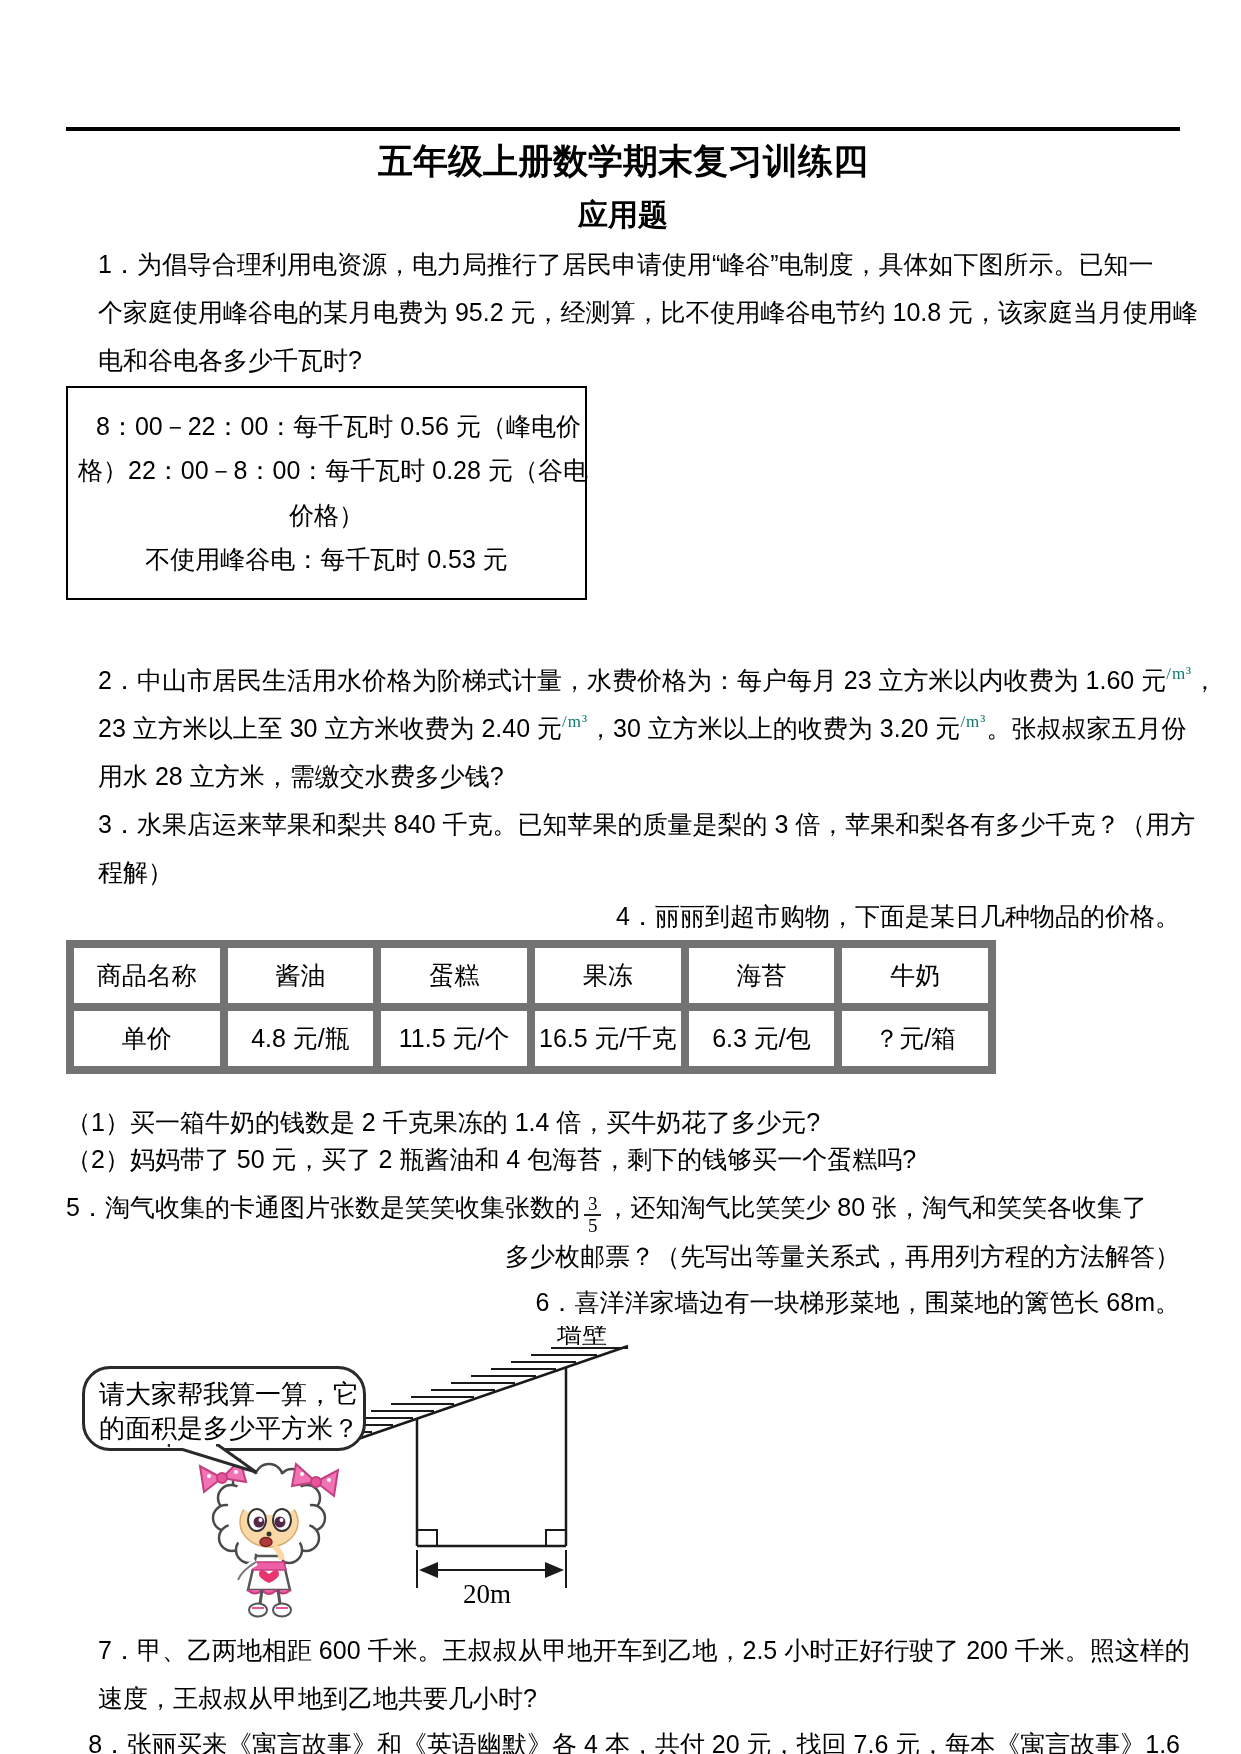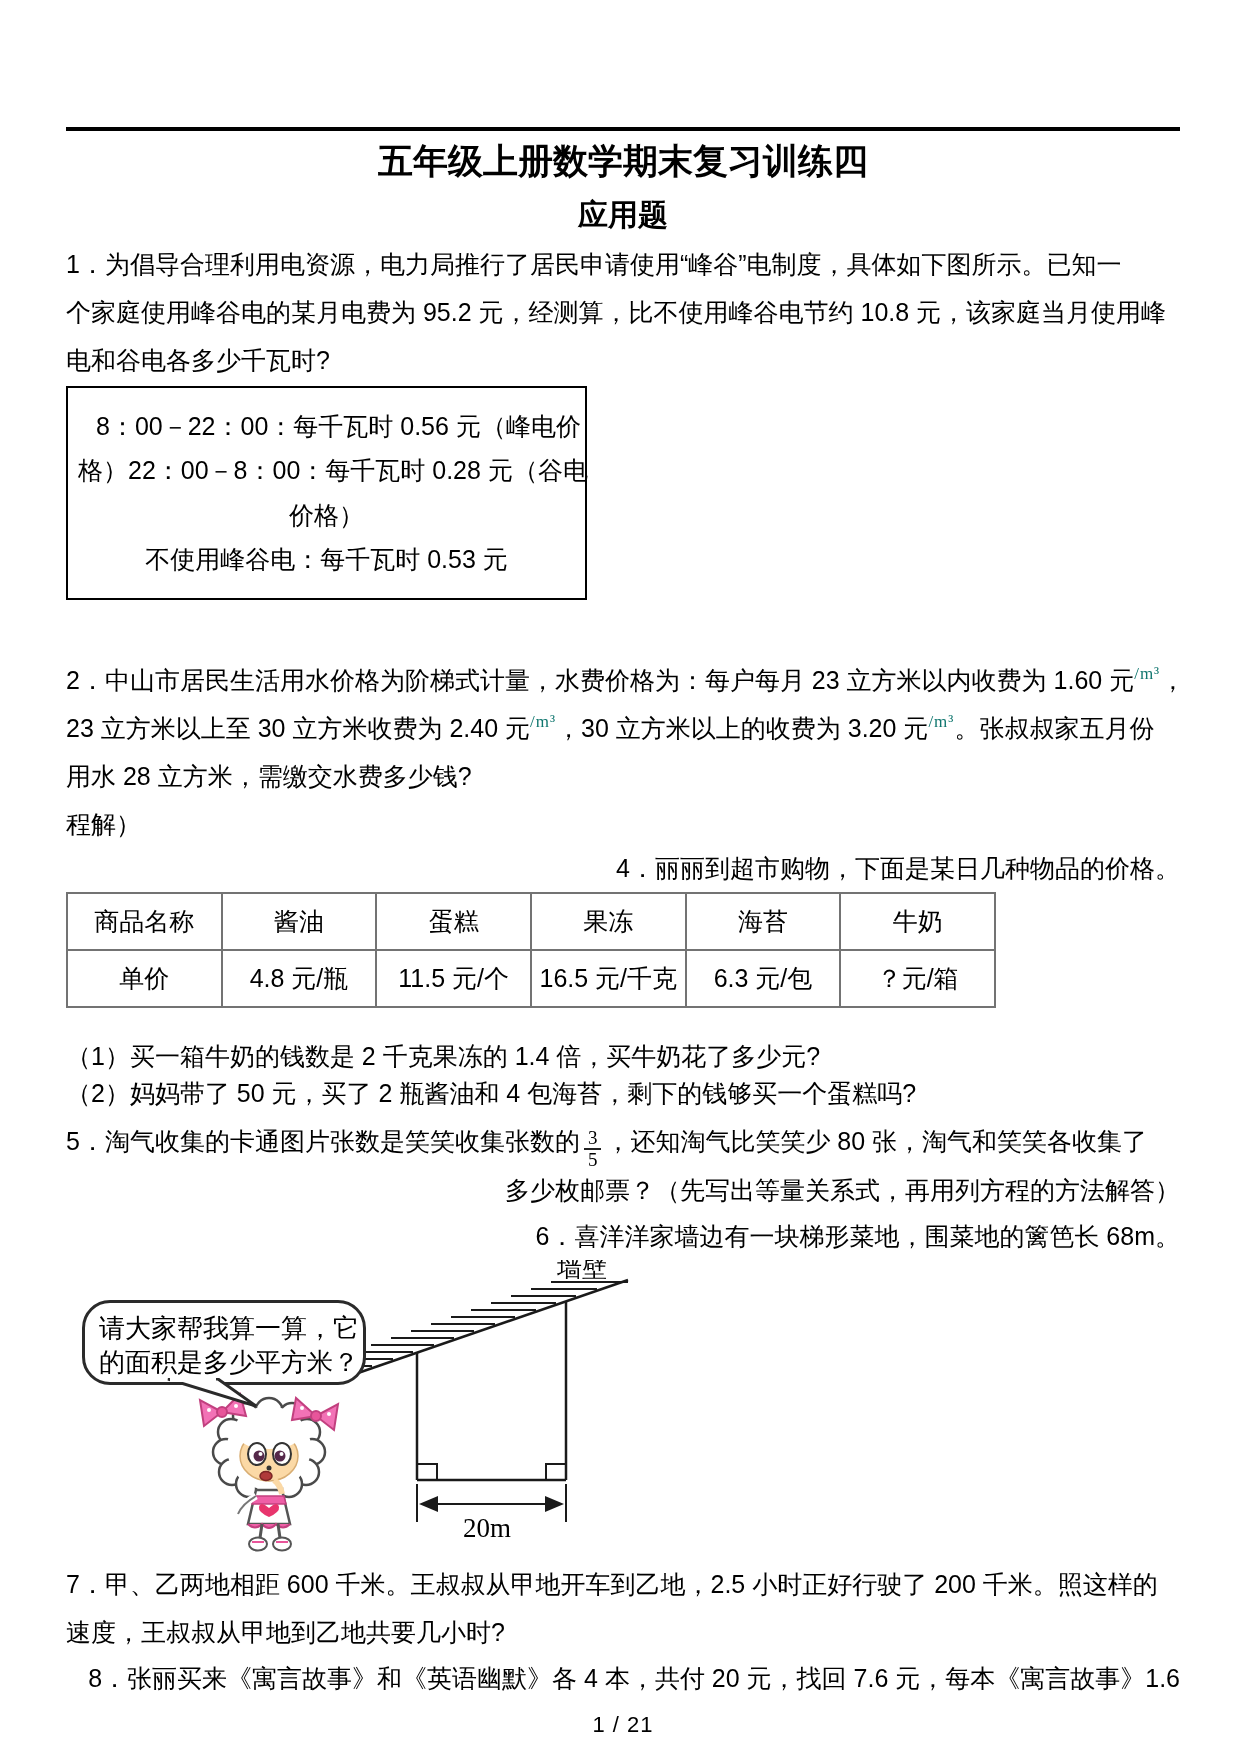--- a/index.html
+++ b/index.html
@@ -4,21 +4,21 @@
 <style>
   html,body{margin:0;padding:0;background:#ffffff;}
   body{
     width:1241px;height:1754px;overflow:hidden;position:relative;
     font-family:"Liberation Sans","DejaVu Sans",sans-serif;color:#000;
   }
   .content{padding:0 61px 0 66px;}
   .top-rule{border-top:4px solid #000;margin-top:127px;}
   .doc-title{text-align:center;font-size:35px;font-weight:bold;margin:8px 0 12px 0;line-height:1.25;}
   .doc-subtitle{text-align:center;font-size:30px;font-weight:bold;margin:0 0 6px 0;line-height:1.3;}
-  .para{font-size:25px;line-height:1.92;}
+  .para{font-size:25px;line-height:1.92;margin-left:32px;}
   .para div{white-space:nowrap;}
   .tight{font-size:25px;line-height:1.6;text-align:right;}
   .price-box{
     width:497px;border:2px solid #000;margin-top:2px;padding:16px 10px;
     font-size:25px;line-height:1.78;
   }
   .price-box .l1{padding-left:18px;white-space:nowrap;}
   .price-box .l2{white-space:nowrap;}
   .price-box .lc{text-align:center;white-space:nowrap;}
   .gap-after-box{height:56px;}
@@ -28,21 +28,21 @@
   }
   .frac{
     display:inline-block;vertical-align:-16px;text-align:center;
     font-family:"Liberation Serif","DejaVu Serif",serif;font-size:19px;line-height:1.05;margin:0 4px;
   }
   .frac .fnum{display:block;border-bottom:2px solid #222;padding:0 4px;}
   .frac .fden{display:block;padding:0 4px;}
   .q5-l1{font-size:25px;line-height:2.3;white-space:nowrap;}
   table.price-table{border-collapse:collapse;width:930px;margin-top:4px;table-layout:fixed;}
   table.price-table td{
-    border:2px solid #737373;text-align:center;font-size:25px;height:55px;padding:0 2px;
+    border:8px solid #737373;text-align:center;font-size:25px;height:55px;padding:0 2px;
     white-space:nowrap;overflow:hidden;
   }
   .sub-gap{height:30px;}
   .subq{font-size:25px;line-height:1.5;white-space:nowrap;}
   .illustration{position:relative;height:300px;margin-top:4px;}
   .bubble{
     position:absolute;left:16px;top:40px;width:252px;height:64px;
     border:3px solid #2a2a2a;border-radius:28px;background:#fff;
     padding:9px 12px 6px 14px;font-size:26px;line-height:1.28;z-index:2;
     white-space:nowrap;
@@ -80,20 +80,21 @@
 
   <div class="gap-after-box"></div>
 
   <div class="para">
     <div><span>2．中山市居民生活用水价格为阶梯式计量，水费价格为：每户每月 23 立方米以内收费为 1.60 元</span><span class="unit-sup">/m³</span><span>，</span></div>
     <div><span>23 立方米以上至 30 立方米收费为 2.40 元</span><span class="unit-sup">/m³</span><span>，30 立方米以上的收费为 3.20 元</span><span class="unit-sup">/m³</span><span>。张叔叔家五月份</span></div>
     <div>用水 28 立方米，需缴交水费多少钱?</div>
   </div>
 
   <div class="para">
+    <div>3．水果店运来苹果和梨共 840 千克。已知苹果的质量是梨的 3 倍，苹果和梨各有多少千克？（用方</div>
     <div>程解）</div>
   </div>
 
   <div class="tight">4．丽丽到超市购物，下面是某日几种物品的价格。</div>
 
   <table class="price-table">
     <tbody>
         <tr>
       <td>商品名称</td>
       <td>酱油</td>

